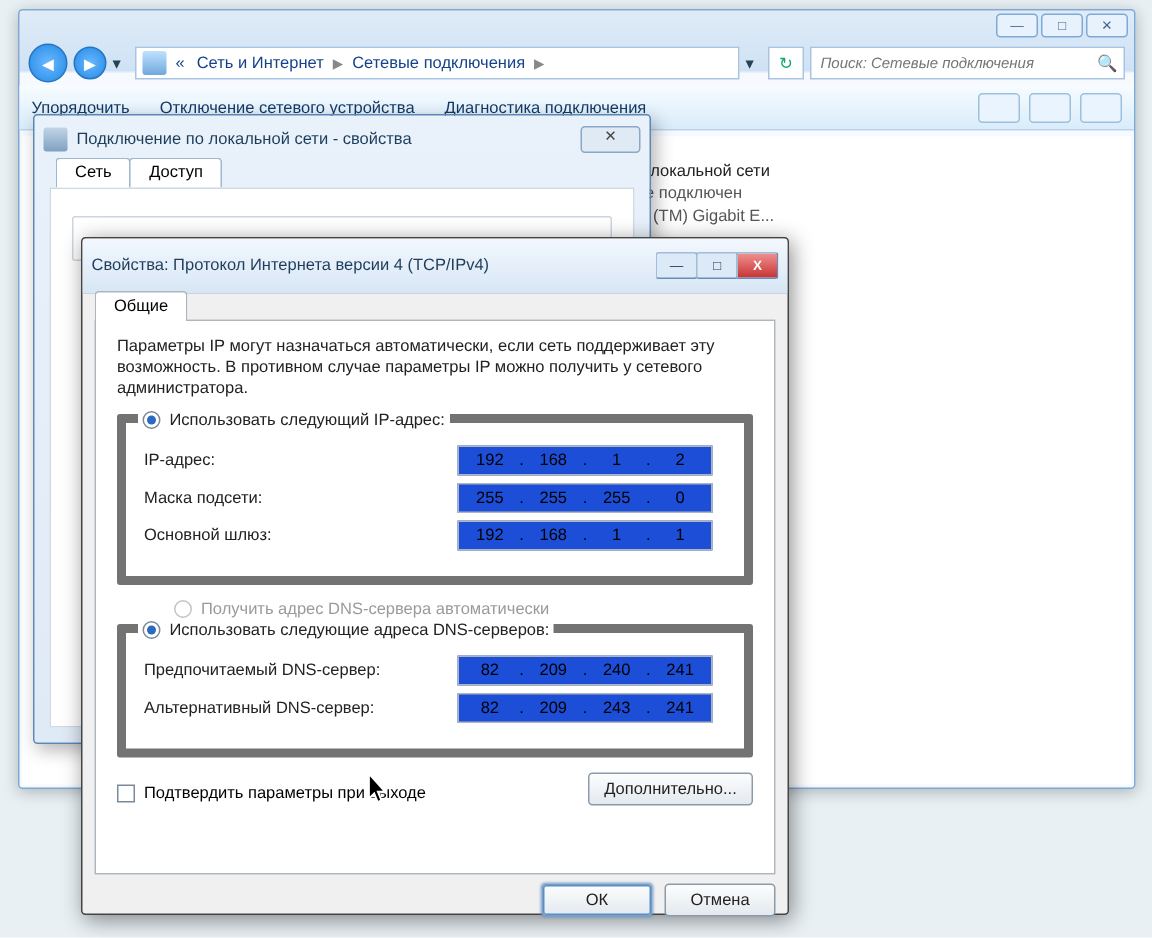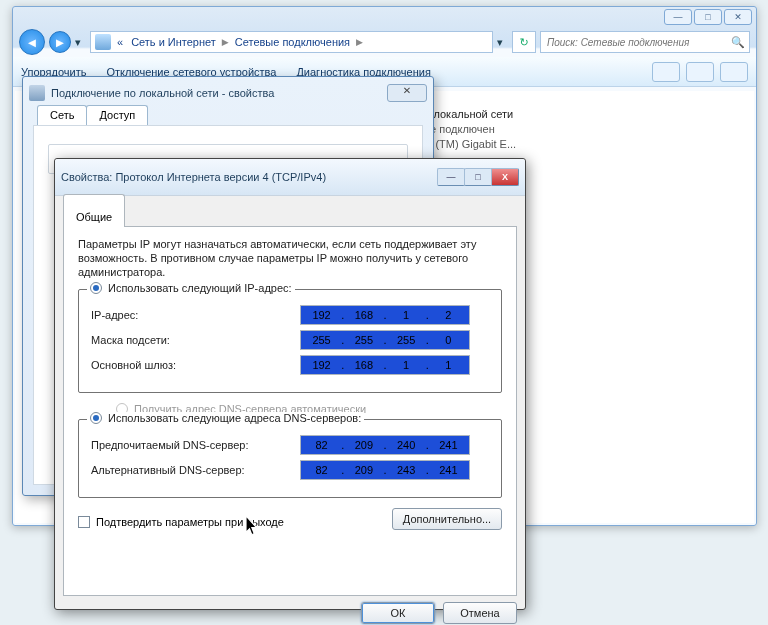--- a/index.html
+++ b/index.html
@@ -52,29 +52,29 @@
     background:#f0f0f0; border:1px solid #444; box-shadow: 2px 3px 14px rgba(0,0,0,.45); border-radius:3px;}
   .ip-title { height:37px; display:flex; align-items:center; padding:0 6px;
     background:linear-gradient(#f3f8fe,#d7e6f5); border-bottom:1px solid #c8d4e0; border-top-left-radius:3px; border-top-right-radius:3px;}
   .ip-title-txt { color:#1d3d5b; }
   .ip-title .sp{flex:1;}
   .min-btn,.max-btn,.cls-btn { width:28px;height:18px;border-top:1px solid #a3bdd7;border-left:1px solid #a3bdd7;border-right:1px solid #6a8eb3;border-bottom:1px solid #6a8eb3;margin-left:-1px;display:flex;align-items:center;justify-content:center;font-size:9px;border-radius:2px;}
   .min-btn,.max-btn{background:#dce9f6;color:#335;}
   .cls-btn{background:linear-gradient(#ef8f8f,#c83434);color:#fff;font-weight:bold;border-radius:0 2px 2px 0;}
   .ip-body { position:absolute; top:35px; left:8px; right:8px; bottom:8px;}
   .ip-tabs { display:flex; }
-  .ip-tab { padding:16px 12px 4px; background:#fff; border:1px solid #aeb6bd; border-bottom:none; border-top-left-radius:3px;border-top-right-radius:3px;}
+  .ip-tab { padding:3px 12px 4px; background:#fff; border:1px solid #aeb6bd; border-bottom:none; border-top-left-radius:3px;border-top-right-radius:3px;}
   .ip-panel { border:1px solid #aeb6bd; background:#fff; height:370px; padding:10px 14px; margin-top:-1px;}
   .desc { color:#222; line-height:14px; margin-bottom:10px;}
   .radio-row { display:flex; align-items:center; gap:6px; margin:4px 0 4px 2px; color:#222;}
   .radio-row.disabled { color:#9a9a9a;padding-left:36px;}
   .radio { width:12px;height:12px;border:1px solid #7a8a9a;border-radius:50%;background:#fff;display:flex;align-items:center;justify-content:center;}
   .radio.sel::after{content:"";width:6px;height:6px;background:#2a6ac1;border-radius:50%;}
   .radio.dis { border-color:#c3c3c3;}
-  .group { border:1px solid #737373; border-radius:2px; padding:10px 12px 12px; margin:2px 0 10px; position:relative;}
+  .group { border:6px solid #737373; border-radius:2px; padding:10px 12px 12px; margin:2px 0 10px; position:relative;}
   .group .legend { position:absolute; top:-8px; left:8px; background:#fff; padding:0 3px;}
   .field-row { display:flex; align-items:center; margin:5px 0;gap:39px;}
   .field-row label { width:170px; color:#222;}
   .ip-input { display:flex; align-items:center; border:1px solid #aeb6bd; height:20px; width:170px; background:#1d4ed8; padding:0 4px; font-family:inherit; font-size:11px; justify-content:space-around;}
   .ip-input span { width:30px; text-align:center;}
   .ip-input .dot { width:6px; text-align:center;}
   .check-row { display:flex; align-items:center; gap:6px; margin-top:6px;}
   .chk { width:12px;height:12px;border:1px solid #7a8a9a;background:#fff;}
   .btns { display:flex; gap:8px; justify-content:flex-end; margin-top:6px;}
   .wbtn { min-width:74px; height:22px; border:1px solid #8a9aaa; border-radius:3px;

